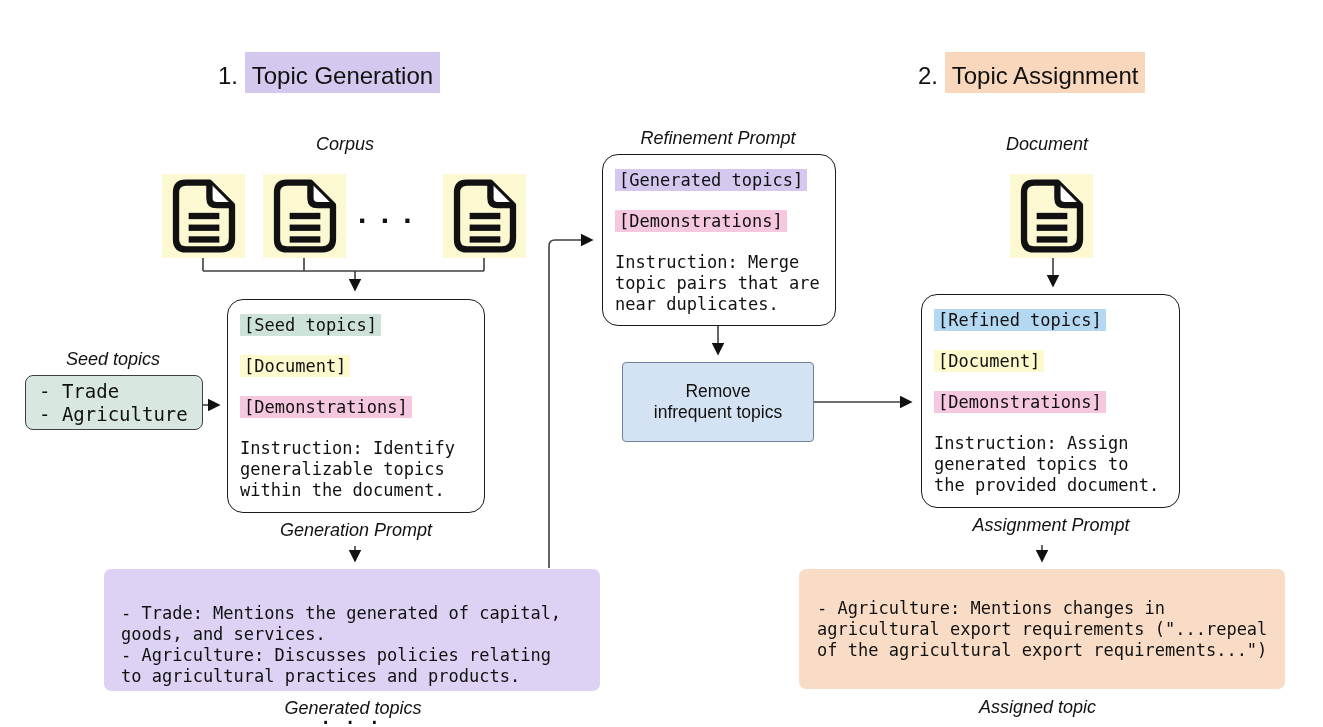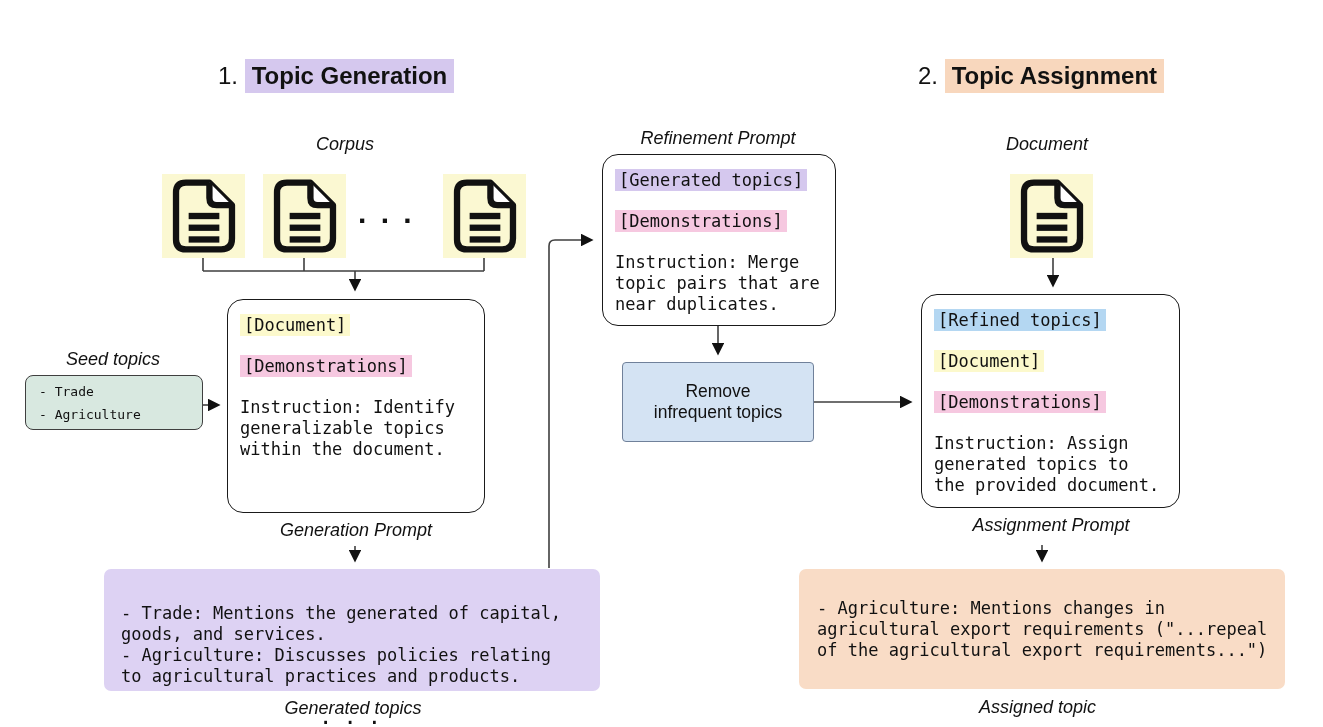--- a/index.html
+++ b/index.html
@@ -4,21 +4,21 @@
 <style>
   html,body { margin:0; padding:0; background:#ffffff; }
   .canvas {
     position:relative; width:1323px; height:727px; background:#fff;
     font-family:"Liberation Sans", sans-serif; color:#111; overflow:hidden;
   }
   .wires { position:absolute; left:0; top:0; z-index:1; pointer-events:none; }
   .abs { position:absolute; z-index:2; }
 
   .stage-title { font-size:24px; white-space:nowrap; }
-  .stage-title .hl-title { font-weight:bold; padding:3px 7px 4px 7px;text-align:right; }
+  .stage-title .hl-title { font-weight:normal; padding:10px 7px 4px 7px;text-align:right; }
   .hl-title.purple { background:var(--purple_hl,#d5c8ee); }
   .hl-title.peach  { background:var(--peach_hl,#f8d7bd); }
 
   .ilabel { font-style:italic; font-size:18px; text-align:center; white-space:nowrap; }
 
   .doc-tile { width:83px; height:84px; background:var(--doc_bg,#fbf8d2);
               display:flex; align-items:center; justify-content:center; }
   .dots { font-weight:900; font-size:30px; letter-spacing:3px; }
 
   .pbox { background:#fff; border:1.5px solid #1a1a1a; border-radius:16px;
@@ -28,21 +28,21 @@
   .hl { padding:1px 4px; }
   .hl.green  { background:var(--green_hl,#cde3d9); }
   .hl.yellow { background:var(--yellow_hl,#fcf9cc); }
   .hl.pink   { background:var(--pink_hl,#f6c8e0); }
   .hl.purple { background:var(--purple_hl,#d5c8ee); }
   .hl.blue   { background:var(--blue_hl,#b4d7f2); }
   .instr { white-space:pre-line; }
 
   .seed-box { background:var(--seed_box,#d8e8e0); border:1.5px solid #3f3f3f; border-radius:8px;
               width:178px; height:55px; box-sizing:border-box; padding:4px 0 0 13px;
-              font-family:"DejaVu Sans Mono", monospace; font-size:13px; line-height:23px;
+              font-family:"DejaVu Sans Mono", monospace; font-size:19px; line-height:23px;
               white-space:pre-line; }
 
   .bigbox { border-radius:7px; font-family:"DejaVu Sans Mono", monospace;
             font-size:17px; line-height:21px; box-sizing:border-box; white-space:pre-line; }
   .bigbox.purple { background:var(--purple_box,#ddd2f3); width:496px; height:122px; padding:13px 0 0 17px; }
   .bigbox.peach  { background:var(--peach_box,#f9dcc6);  width:486px; height:120px; padding:29px 0 0 18px; }
   .center-dots { text-align:center; width:460px; letter-spacing:2px; font-weight:bold; }
 
   .remove-box { background:var(--blue_box,#d4e3f3); border:1.2px solid #70819a; border-radius:4px;
                 width:192px; height:80px; display:flex; align-items:center; justify-content:center;
@@ -112,20 +112,21 @@
       <line x1="18" y1="54" x2="52" y2="54" stroke="#111" stroke-width="7"></line>
       <line x1="18" y1="67" x2="52" y2="67" stroke="#111" stroke-width="7"></line>
     </svg>
   </div>
 
   <div class="abs ilabel" style="left:43px; top:349px; width:140px;">Seed topics</div>
   <div class="abs seed-box" style="left:25px; top:375px;">- Trade
 - Agriculture</div>
 
   <div class="abs pbox" style="left:227px; top:299px; width:258px; height:214px;">
+    <div class="field"><span class="hl green">[Seed topics]</span></div>
     <div class="field"><span class="hl yellow">[Document]</span></div>
     <div class="field"><span class="hl pink">[Demonstrations]</span></div>
     <div class="instr">Instruction: Identify
 generalizable topics
 within the document.</div>
   </div>
   <div class="abs ilabel" style="left:275px; top:520px; width:162px;">Generation Prompt</div>
 
   <div class="abs bigbox purple" style="left:104px; top:569px;">
     <div>- Trade: Mentions the generated of capital,

